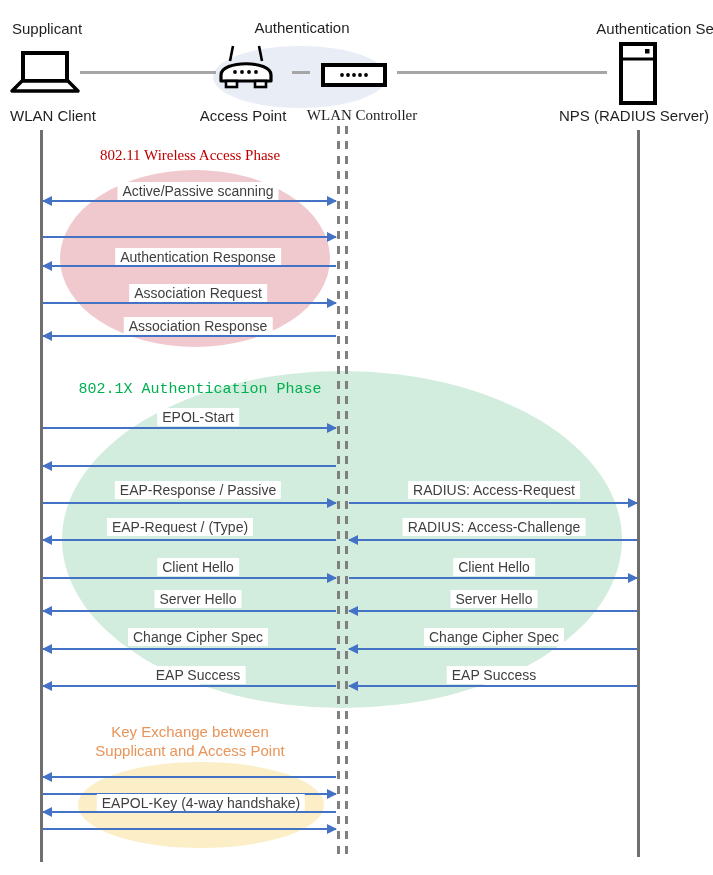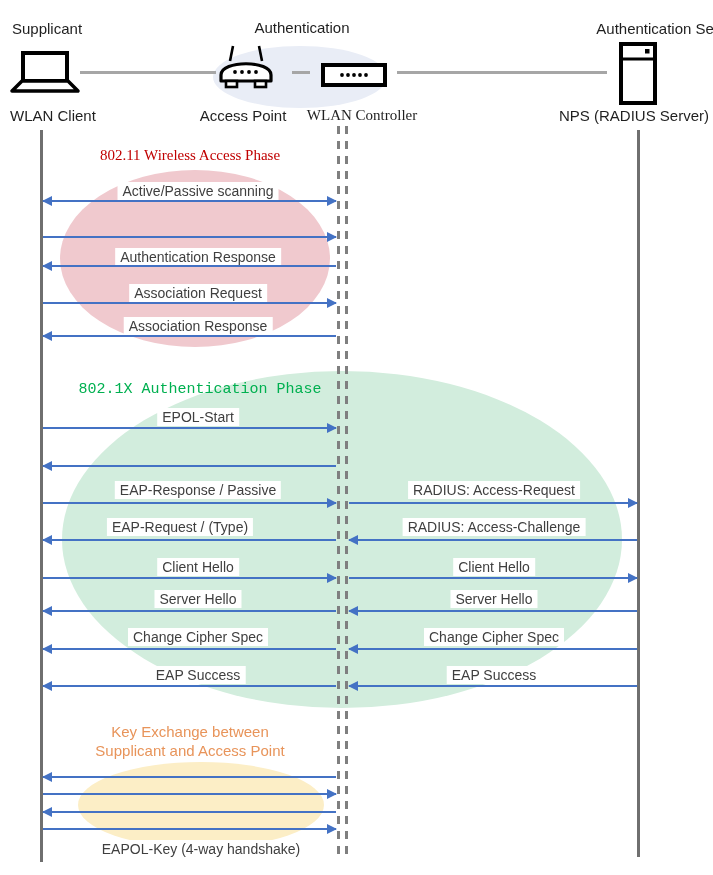--- a/index.html
+++ b/index.html
@@ -202,21 +202,21 @@
     <div>Key Exchange between</div>
     <div>Supplicant and Access Point</div>
   </div>
 
   <div class="arrow cl" style="top:776px;">
       <i class="hl"></i>
     </div>
   <div class="arrow cl" style="top:793px;">
       <i class="hr"></i>
     </div>
-  <div class="mlbl" style="left:201px;top:803px;margin-top:46px;">EAPOL-Key (4-way handshake)</div>
+  <div class="mlbl" style="left:201px;top:803px;">EAPOL-Key (4-way handshake)</div>
   <div class="arrow cl" style="top:811px;">
       <i class="hl"></i>
     </div>
   <div class="arrow cl" style="top:828px;">
       <i class="hr"></i>
     </div>
 
 </div>
 
 </body></html>

